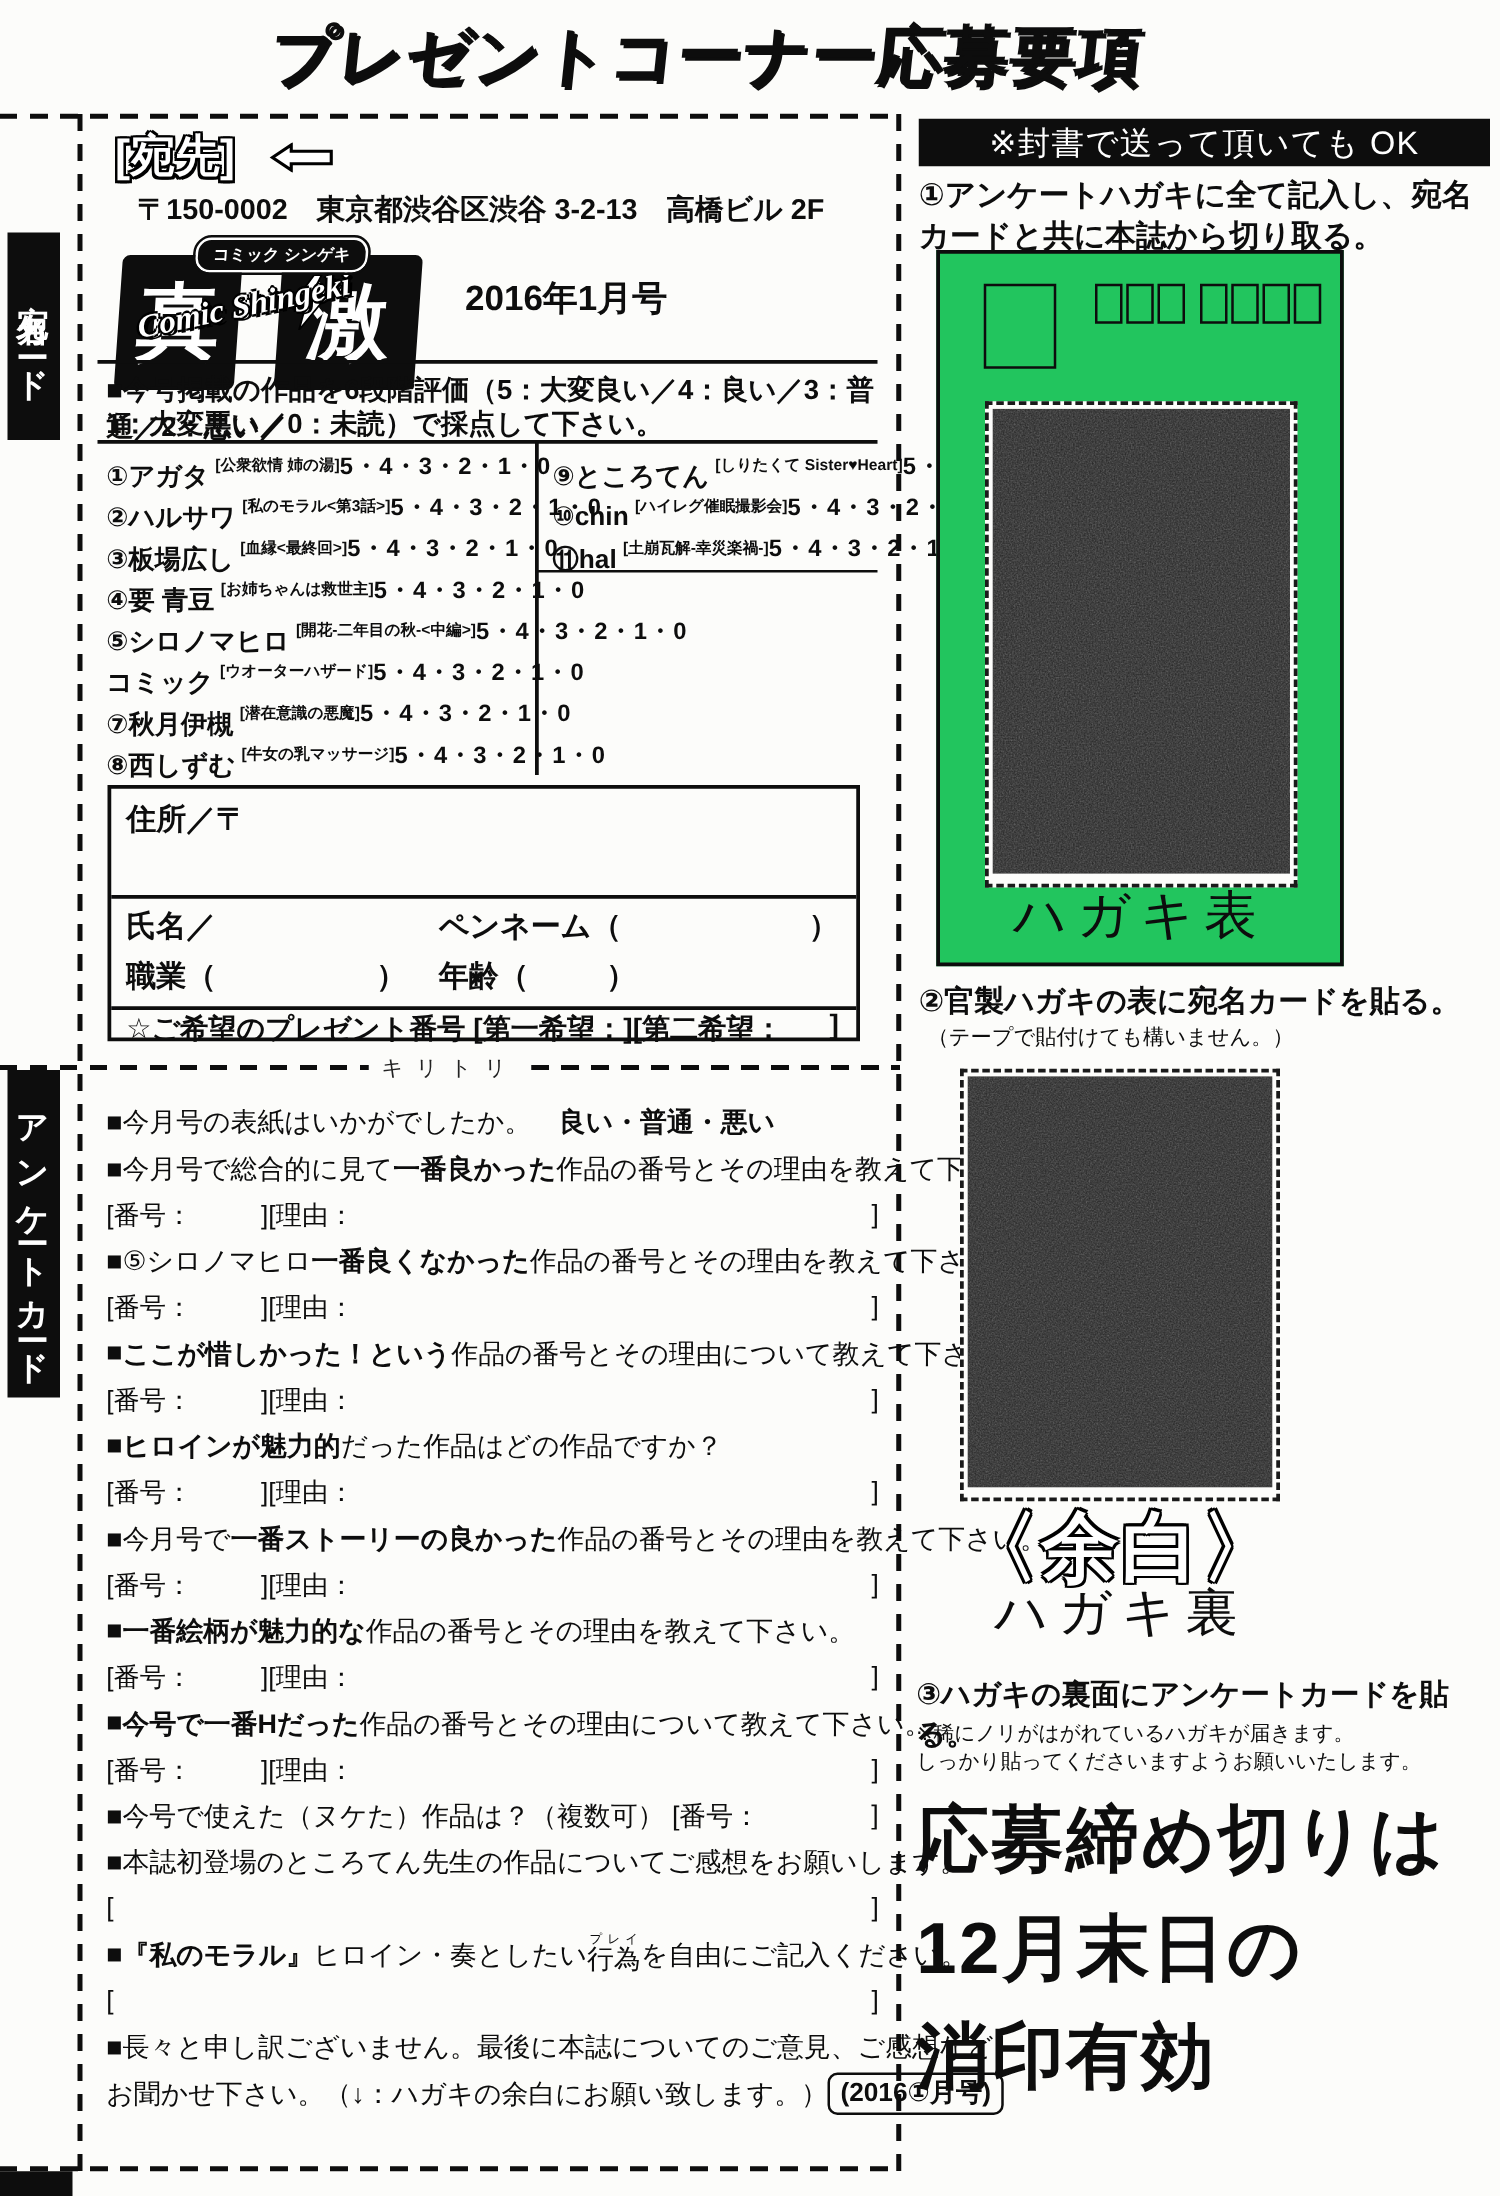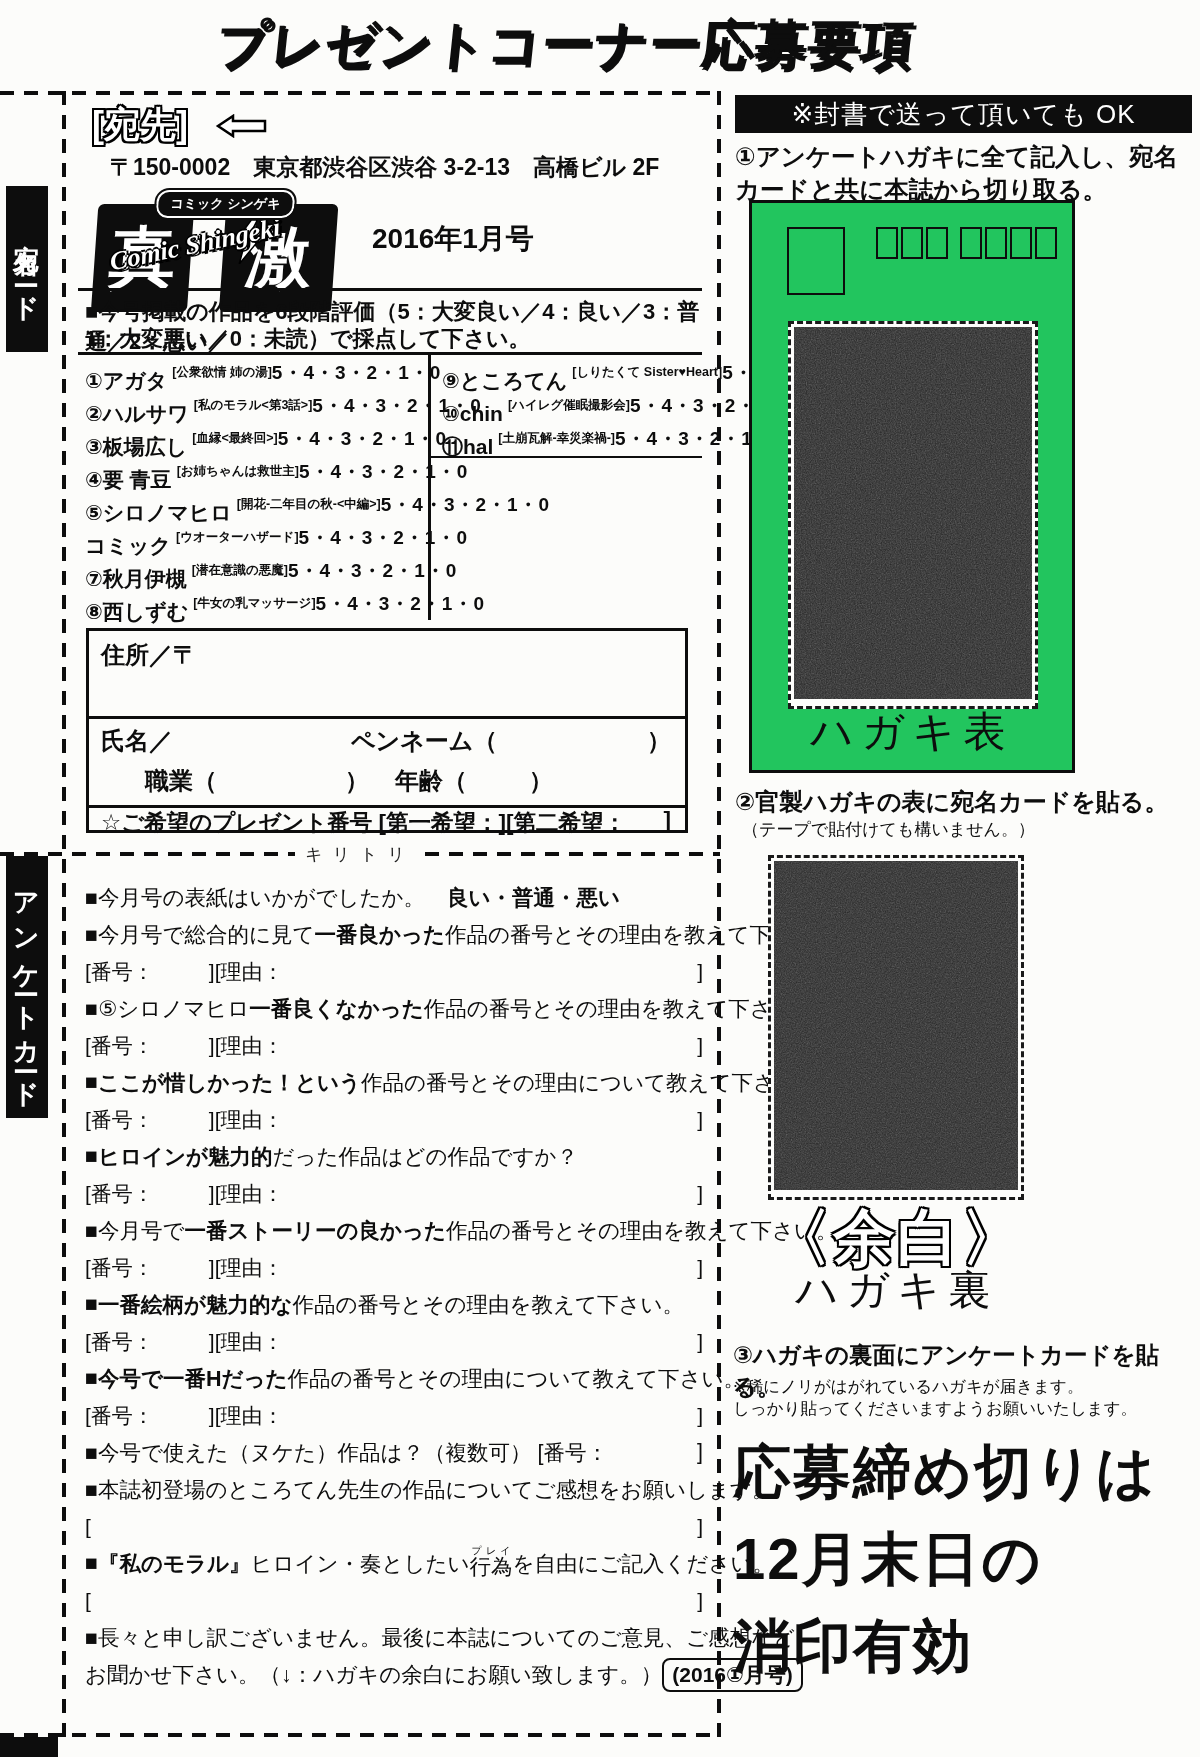--- a/index.html
+++ b/index.html
@@ -221,21 +221,21 @@
         <span>住所／〒</span>
       </div>
       <div class="fb-line" style="top:85px;"></div>
       <div class="fb-row" style="top:94px; height:40px;">
         <span>氏名／</span>
         <span class="sp" style="width:178px;"></span>
         <span>ペンネーム（</span>
         <span class="grow"></span>
         <span>）</span>
       </div>
-      <div class="fb-row" style="top:134px; height:40px;margin-left:44px;">
+      <div class="fb-row" style="top:134px; height:40px;">
         <span>職業（</span>
         <span class="sp" style="width:128px;"></span>
         <span>）</span>
         <span class="sp" style="width:26px;"></span>
         <span>年齢（</span>
         <span class="sp" style="width:62px;"></span>
         <span>）</span>
       </div>
       <div class="fb-line" style="top:174px;"></div>
       <div class="fb-row" style="top:176px; height:27px; font-size:22.5px;">

